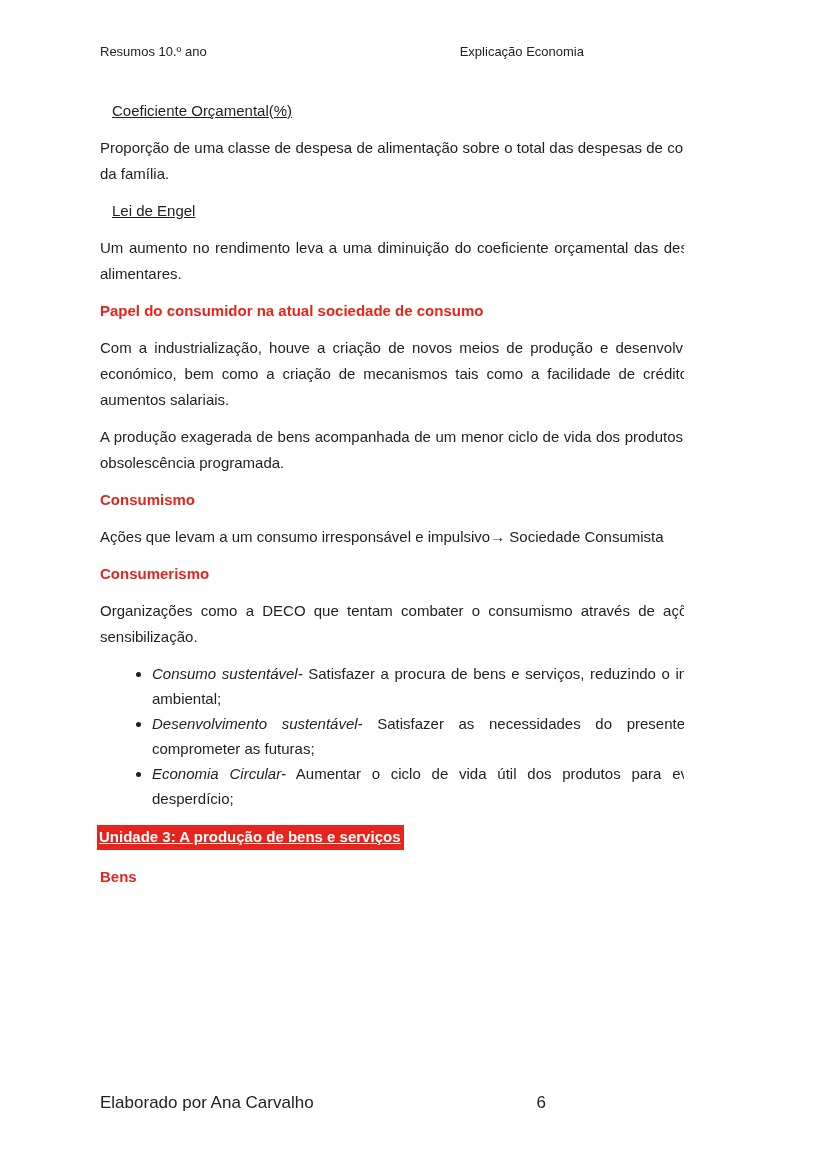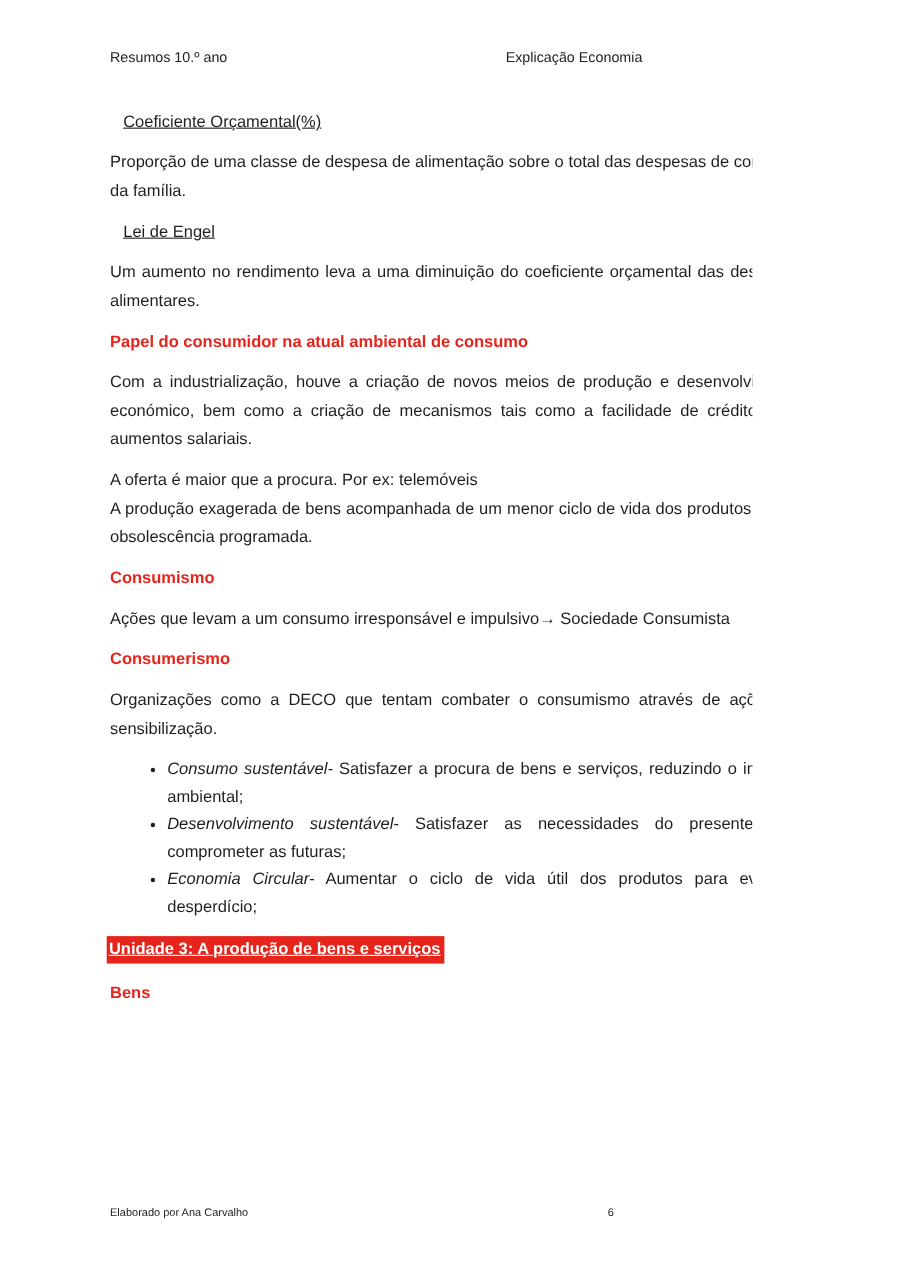--- a/index.html
+++ b/index.html
@@ -54,23 +54,23 @@
     color:#ffffff;
     font-weight:bold;
     text-decoration:underline;
     padding:1px 4px 2px 2px;
     margin:6px 0 14px -3px;
     line-height:22px;
     font-size:15px;
   }
   .red-head.no-gap{margin-bottom:2px;}
   .running-footer{
-    position:absolute;top:1095px;left:100px;right:104px;
+    position:absolute;top:1095px;left:100px;right:116px;
     display:flex;justify-content:space-between;
-    font-size:10px;line-height:16px;color:#222;
+    font-size:17px;line-height:16px;color:#222;
   }
   .page-num{margin-right:22px;}
 </style>
 </head>
 <body>
 
 <div class="page">
 
   <div class="running-header">
     <span>Resumos 10.º ano</span>
@@ -78,25 +78,24 @@
   </div>
 
   <div class="content">
 
     <h3 class="u-head">Coeficiente Orçamental(%)</h3>
     <p class="body-text">Proporção de uma classe de despesa de alimentação sobre o total das despesas de consumo da família.</p>
 
     <h3 class="u-head">Lei de Engel</h3>
     <p class="body-text">Um aumento no rendimento leva a uma diminuição do coeficiente orçamental das despesas alimentares.</p>
 
-    <h3 class="red-head">Papel do consumidor na atual ambiental de consumo</h3>
+    <h3 class="red-head">Papel do consumidor na atual sociedade de consumo</h3>
     <p class="body-text">Com a industrialização, houve a criação de novos meios de produção e desenvolvimento económico, bem como a criação de mecanismos tais como a facilidade de crédito e os aumentos salariais.</p>
 
     <div class="block">
-      <p class="body-line">A oferta é maior que a procura. Por ex: telemóveis</p>
       <p class="body-line">A produção exagerada de bens acompanhada de um menor ciclo de vida dos produtos leva à obsolescência programada.</p>
     </div>
 
     <h3 class="red-head">Consumismo</h3>
     <p class="body-text">Ações que levam a um consumo irresponsável e impulsivo→ Sociedade Consumista</p>
 
     <h3 class="red-head">Consumerismo</h3>
     <p class="body-text tight">Organizações como a DECO que tentam combater o consumismo através de ações de sensibilização.</p>
 
     <ul class="bullets">

